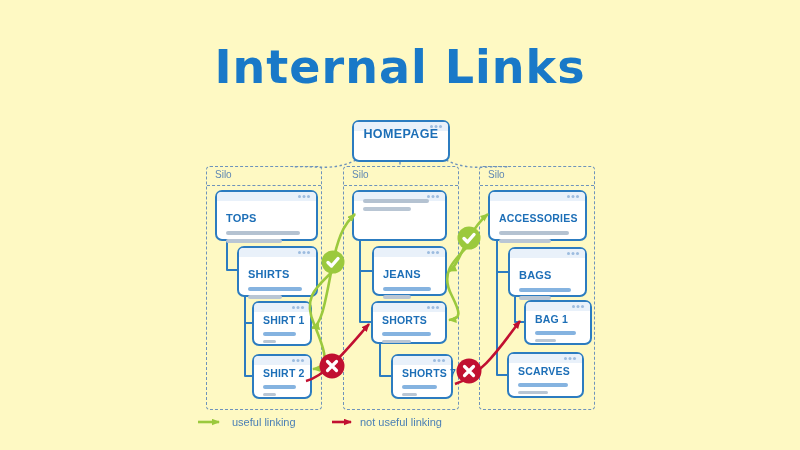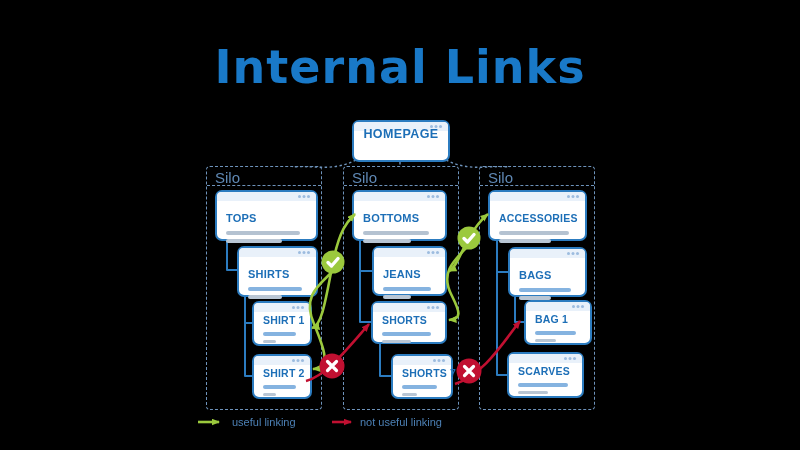--- a/index.html
+++ b/index.html
@@ -1,35 +1,35 @@
 <!DOCTYPE html>
 <html><head>
 <meta charset="utf-8">
 <style>
   html,body{margin:0;padding:0;}
   .stage{
     position:relative;width:800px;height:450px;
-    background:#000000;overflow:hidden;
+    background:#fef9c3;overflow:hidden;
     font-family:"Liberation Sans","DejaVu Sans",sans-serif;
   }
   .main-title{
     position:absolute;top:40px;left:0;width:800px;
     text-align:center;font-family:"DejaVu Sans","Liberation Sans",sans-serif;
     font-size:46px;font-weight:800;color:#1979c8;letter-spacing:1px;
   }
   svg.layer{position:absolute;left:0;top:0;}
   .under{z-index:2;}
   .over{z-index:6;}
   .silo{
     position:absolute;z-index:1;border:1.6px dashed #6e93bb;border-radius:4px;
     box-sizing:border-box;
   }
   .silo-head{
     border-bottom:1.6px dashed #6e93bb;padding:2px 8px 3px;height:13px;
-    font-size:15px;color:#5f88b4;
+    font-size:10px;color:#5f88b4;
   }
   .box{
     position:absolute;z-index:4;background:#ffffff;
     border:2.5px solid #2c7cc0;border-radius:7px;box-sizing:border-box;
   }
   .box::before{
     content:"";position:absolute;top:0;left:0;right:0;height:9px;
     background:#e9f1fa;border-radius:4px 4px 0 0;
   }
   .dots{
@@ -113,21 +113,20 @@
   </div>
   <div class="box small" style="left:252px;top:354px;width:60px;height:45px">
     <span class="dots"></span>
     <div class="box-title">SHIRT 2</div>
     <div class="ln l1"></div>
     <div class="ln l2"></div>
   </div>
 
   <div class="box cat" style="left:352px;top:190px;width:95px;height:51px">
     <span class="dots"></span>
-    <div class="box-title">BOTTOMS</div>
     <div class="ln l1"></div>
     <div class="ln l2"></div>
   </div>
   <div class="box" style="left:372px;top:246px;width:75px;height:50px">
     <span class="dots"></span>
     <div class="box-title">JEANS</div>
     <div class="ln l1"></div>
     <div class="ln l2"></div>
   </div>
   <div class="box small" style="left:371px;top:301px;width:76px;height:43px">

